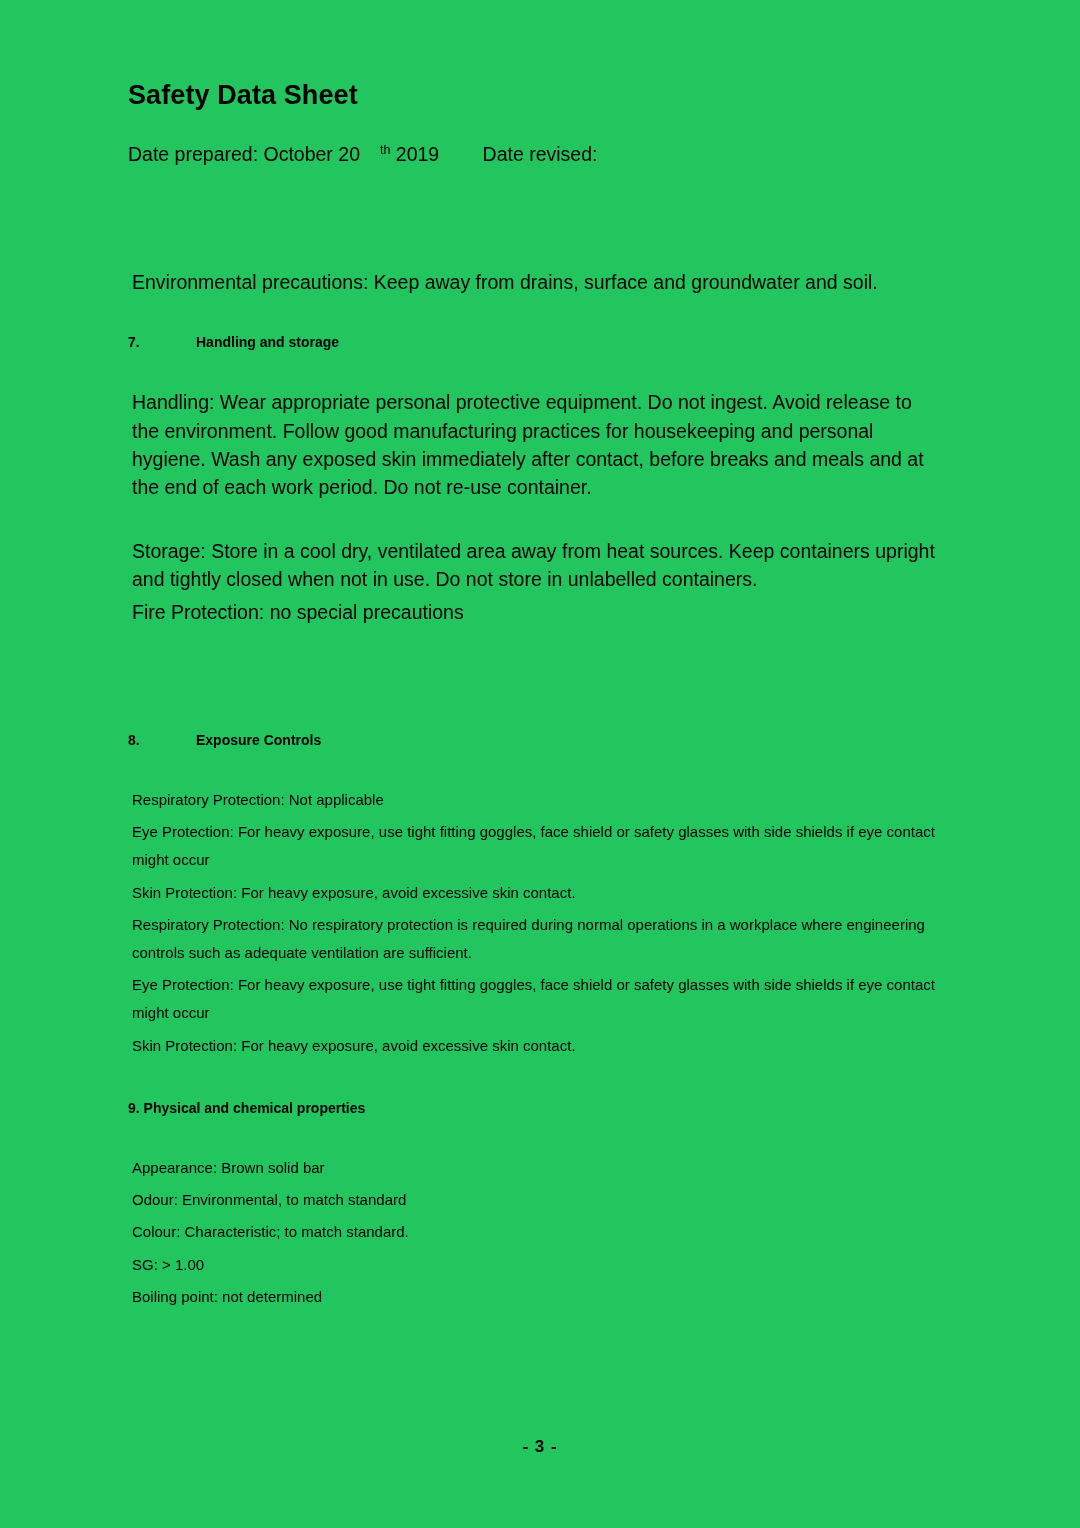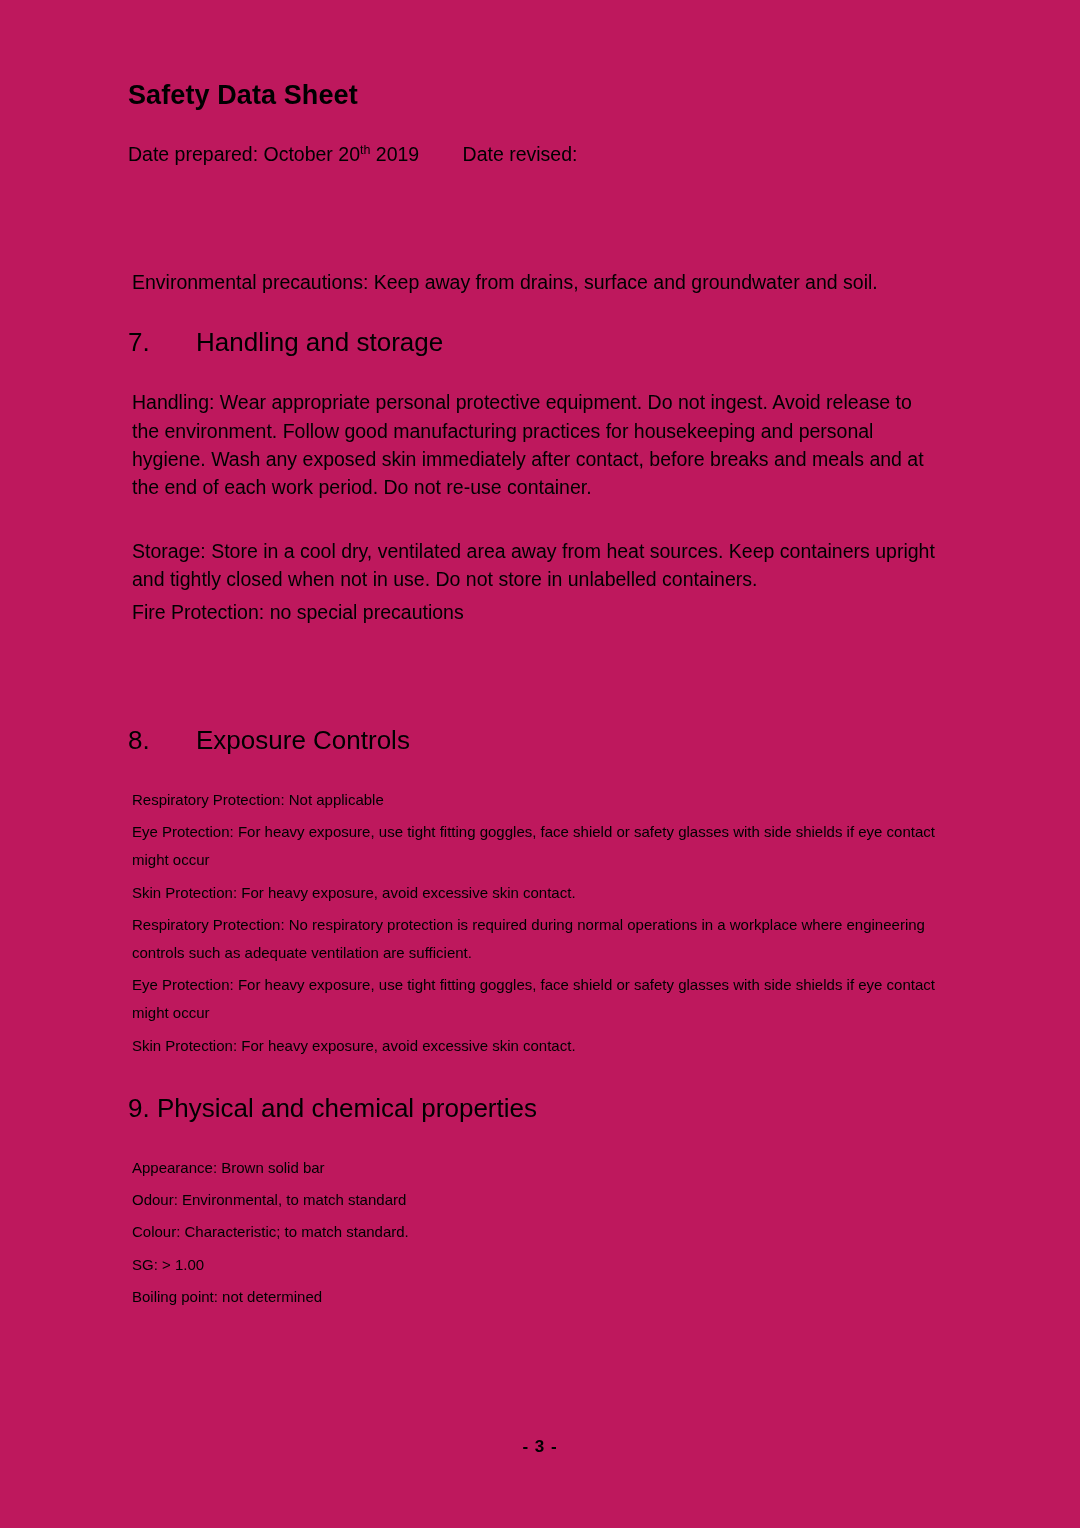--- a/index.html
+++ b/index.html
@@ -9,21 +9,21 @@
   }
   body {
     font-family: "Liberation Sans", sans-serif;
     color: #000000;
     -webkit-font-smoothing: antialiased;
   }
   .page {
     position: relative;
     width: 1080px;
     height: 1528px;
-    background: #be185d;
+    background: #22c55e;
     overflow: hidden;
     box-sizing: border-box;
   }
   .content {
     position: absolute;
     left: 128px;
     top: 78px;
     width: 820px;
   }
   .doc-title {
@@ -36,34 +36,35 @@
   .date-line {
     font-size: 19.5px;
     line-height: 28px;
     margin-top: 28px;
     white-space: pre;
   }
   .date-line sup {
     font-size: 12.5px;
     vertical-align: super;
     line-height: 0;
+    margin-left: 20px;
   }
   .gap-xl { height: 96px; }
   .gap-l  { height: 30px; }
   .gap-m  { height: 28px; }
 
   .para {
     font-size: 19.5px;
     line-height: 28.2px;
     margin: 4px;
     text-align: left;
   }
   .section-head {
-    font-size: 26px;
-    font-weight: normal;
+    font-size: 14px;
+    font-weight: bold;
     line-height: 28.2px;
     margin: 0;
     white-space: pre;
   }
   .section-head .num {
     display: inline-block;
     width: 68px;
   }
   .section-head.nonum {
     white-space: normal;

